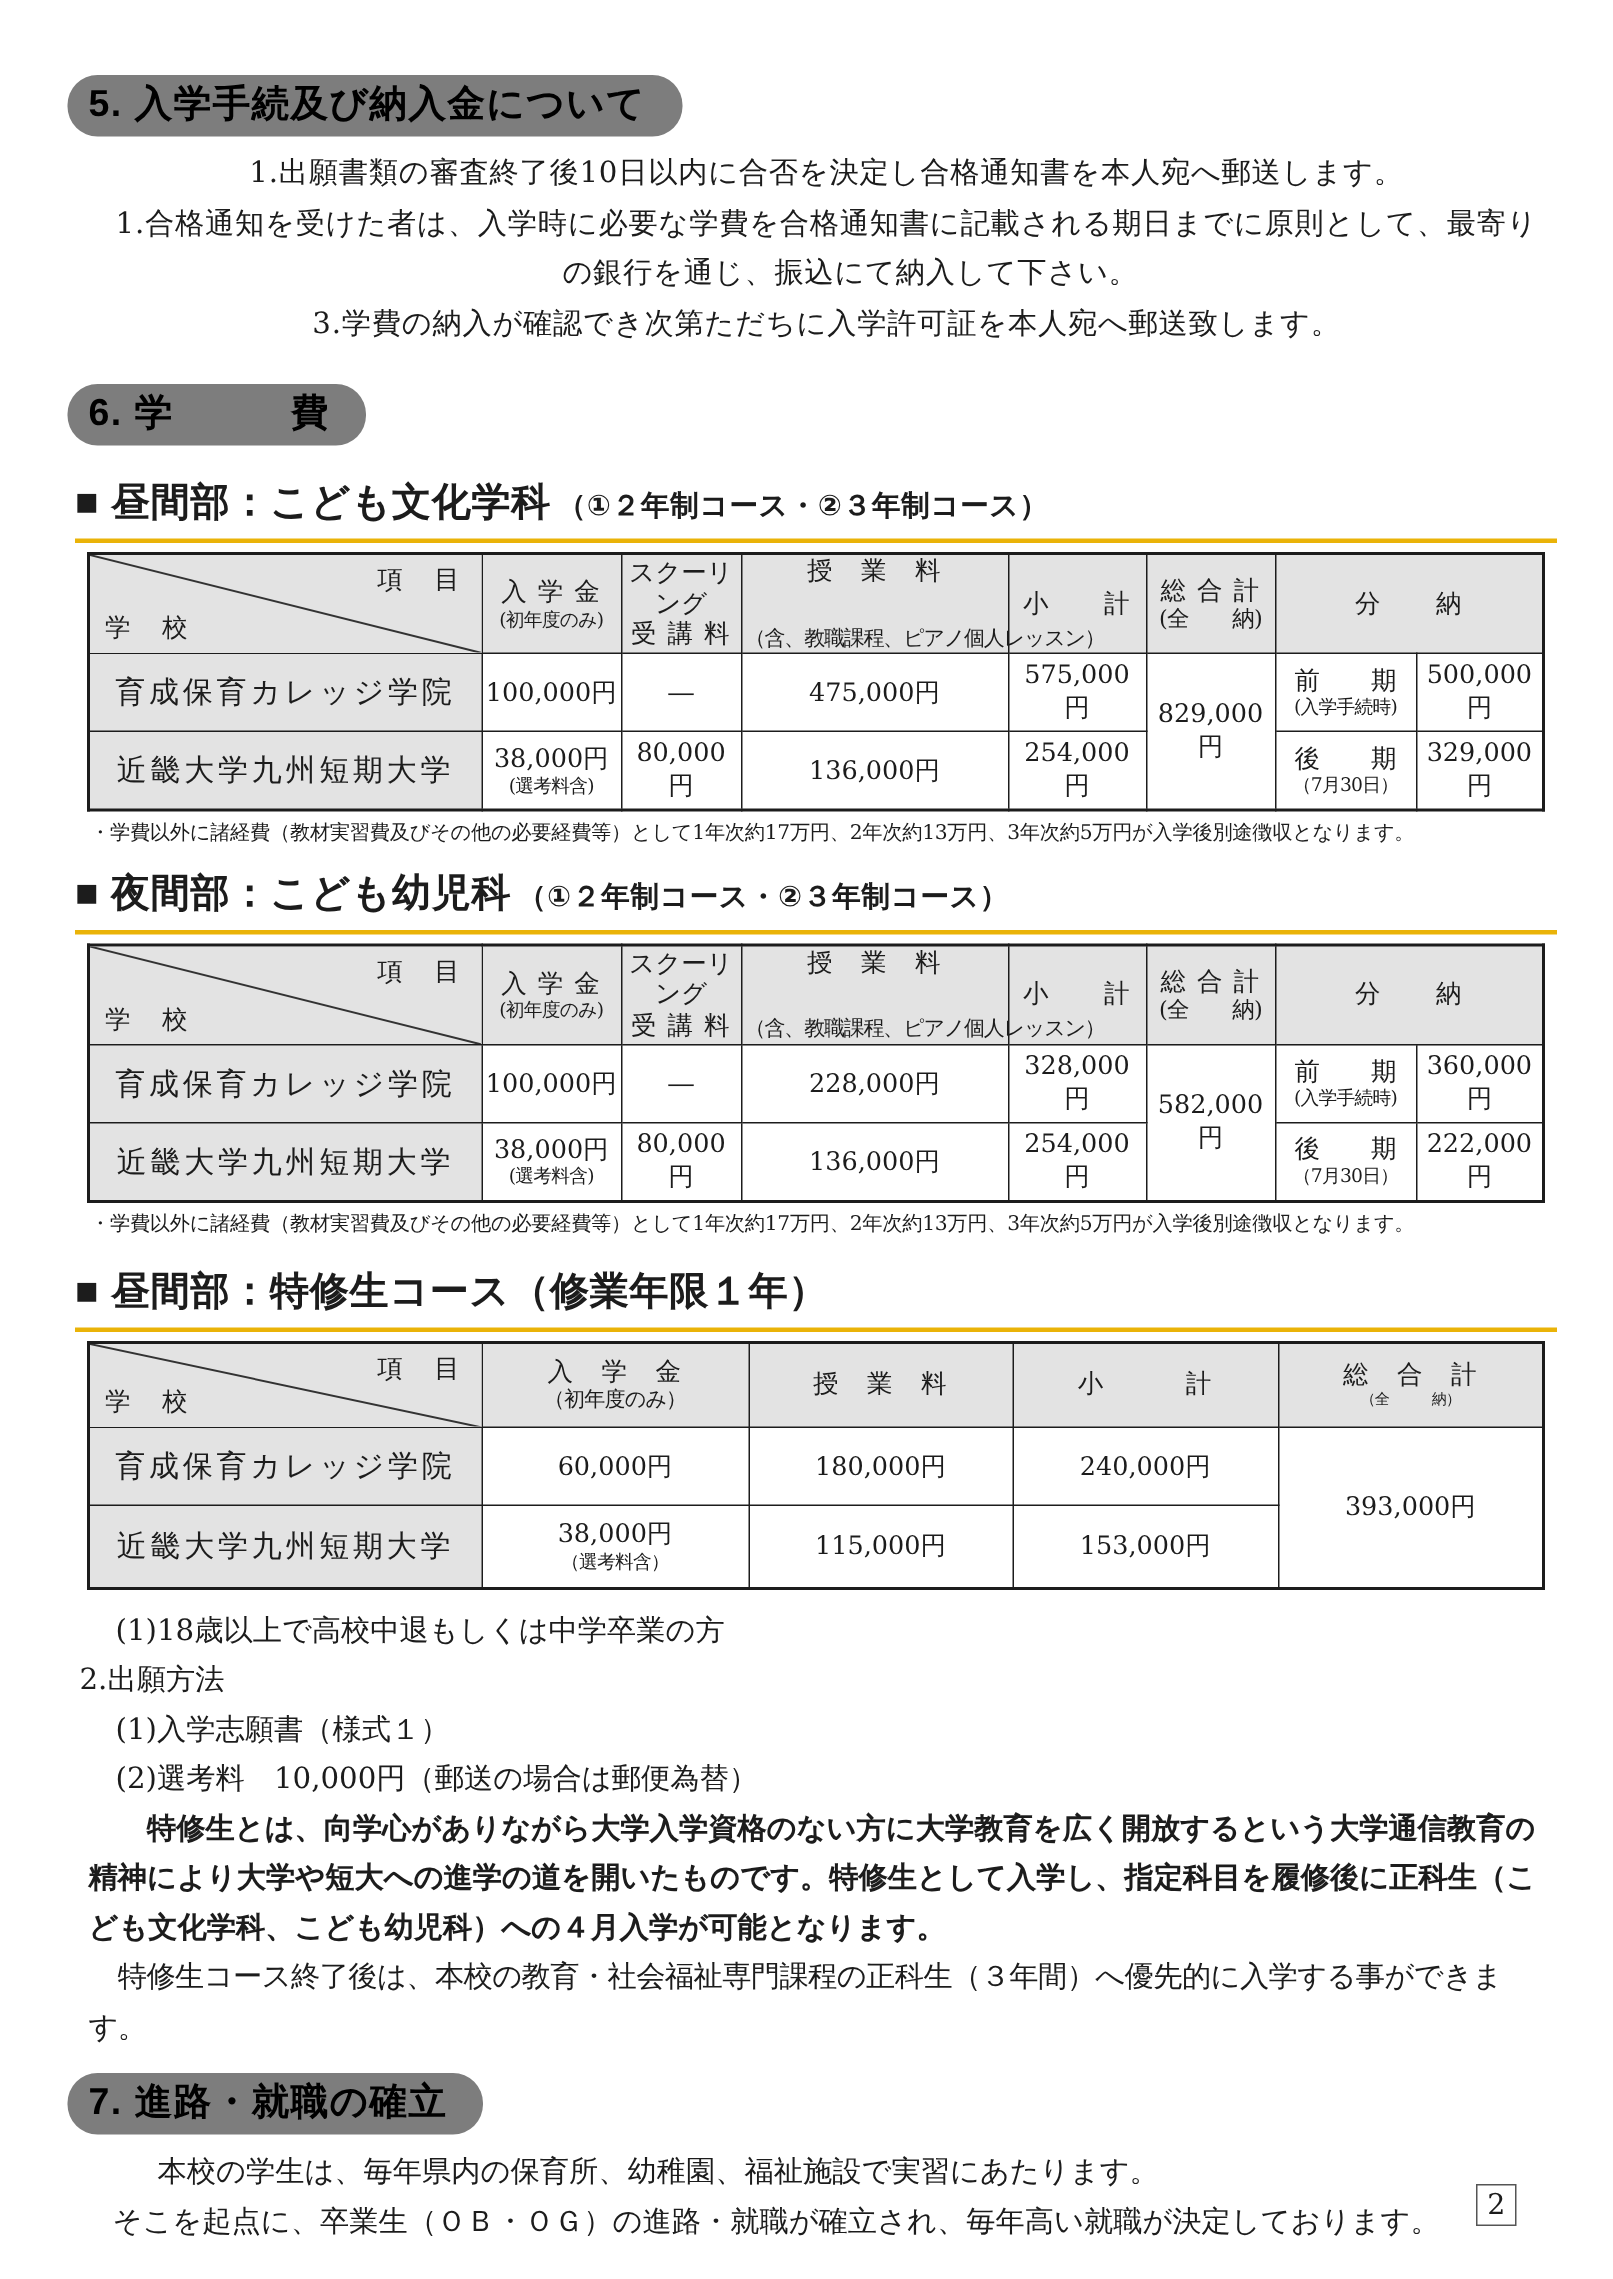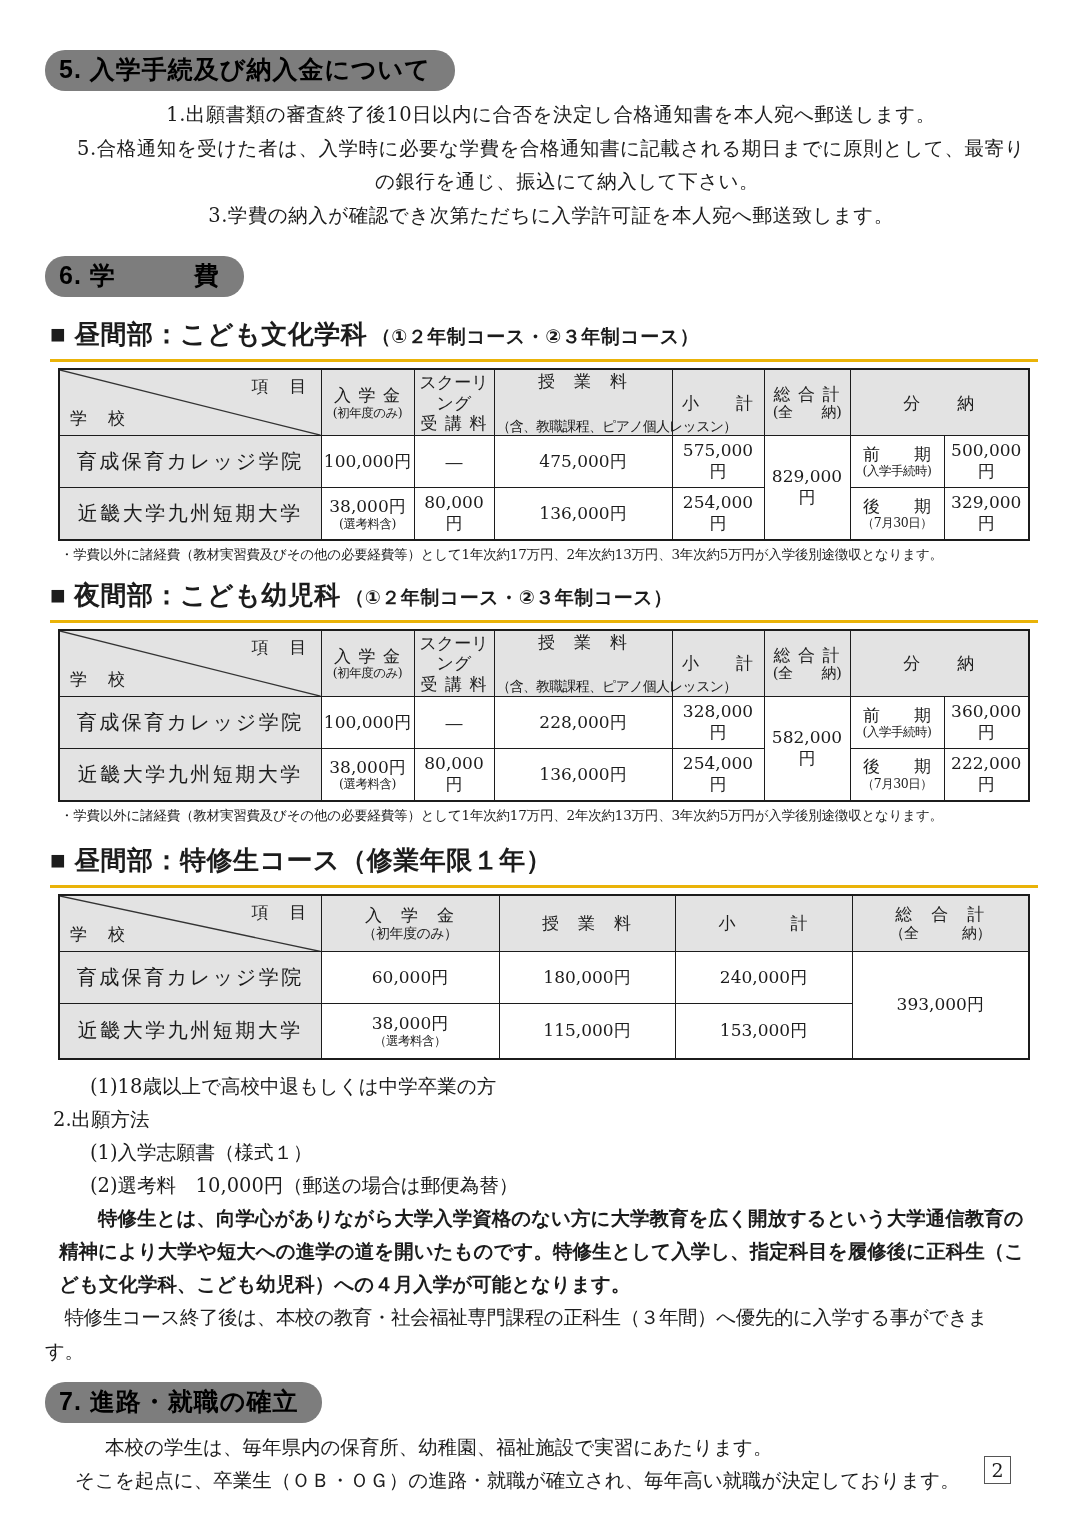--- a/index.html
+++ b/index.html
@@ -95,23 +95,23 @@
 
   .note {
     font-size:13.5px;
     margin:5px 0 0 15px;
     letter-spacing:-0.2px;
   }
 
   
   .info { margin-top:10px; font-size:19.5px; line-height:1.7; width:980px; }
   .info .lv1 { margin-left:8px; }
-  .info .lv2 { margin-left:45px; }
+  .info .lv2 { margin-left:32px; }
   .info .para  { margin-left:14px; text-indent:2em; width:966px;font-weight:bold; }
-  .info .para2 { margin-left:0; text-indent:1em; width:966px; letter-spacing:-0.4px; }
+  .info .para2 { margin-left:14px; text-indent:1em; width:966px; letter-spacing:-0.4px; }
 
   
   .s7-wrap { margin-top:14px; }
   .s7-line1 { margin:8px 0 0 60px; font-size:19.5px; line-height:1.7; }
   .s7-line2 { margin:0 0 0 30px;  font-size:19.5px; line-height:1.7; }
 
   
   .page-num {
     position:absolute;
     left:984px;
@@ -126,21 +126,21 @@
 </style>
 </head>
 <body>
 
 <div class="content">
 
   <div>
     <span class="pill">5. 入学手続及び納入金について</span>
     <div class="s5-list">
       <div class="s5-item">1.出願書類の審査終了後10日以内に合否を決定し合格通知書を本人宛へ郵送します。</div>
-      <div class="s5-item">5.合格通知を受けた者は、入学時に必要な学費を合格通知書に記載される期日までに原則として、最寄りの銀行を通じ、振込にて納入して下さい。</div>
+      <div class="s5-item">1.合格通知を受けた者は、入学時に必要な学費を合格通知書に記載される期日までに原則として、最寄りの銀行を通じ、振込にて納入して下さい。</div>
       <div class="s5-item">3.学費の納入が確認でき次第ただちに入学許可証を本人宛へ郵送致します。</div>
     </div>
   </div>
 
   <div class="s6-wrap">
     <span class="pill">6. 学　　　費</span>
   </div>
 
   <div class="sub-heading">
     <span class="main">■ 昼間部：こども文化学科</span>
@@ -328,21 +328,21 @@
         <span class="cell-sub" style="font-size:14px">（初年度のみ）</span>
       </th>
       <th>
         <span class="cell-main">授　業　料</span>
       </th>
       <th>
         <span class="cell-main">小　　　計</span>
       </th>
       <th>
         <span class="cell-main">総　合　計</span>
-        <span class="cell-sub" style="font-size:15px">（全　　　納）</span>
+        <span class="cell-sub" style="font-size:10px">（全　　　納）</span>
       </th>
     </tr>
     <tr style="height:52px">
       <td class="school">育成保育カレッジ学院</td>
       <td class="money">60,000円</td>
       <td class="money">180,000円</td>
       <td class="money">240,000円</td>
       <td class="money" rowspan="2">393,000円</td>
     </tr>
     <tr style="height:55px">

